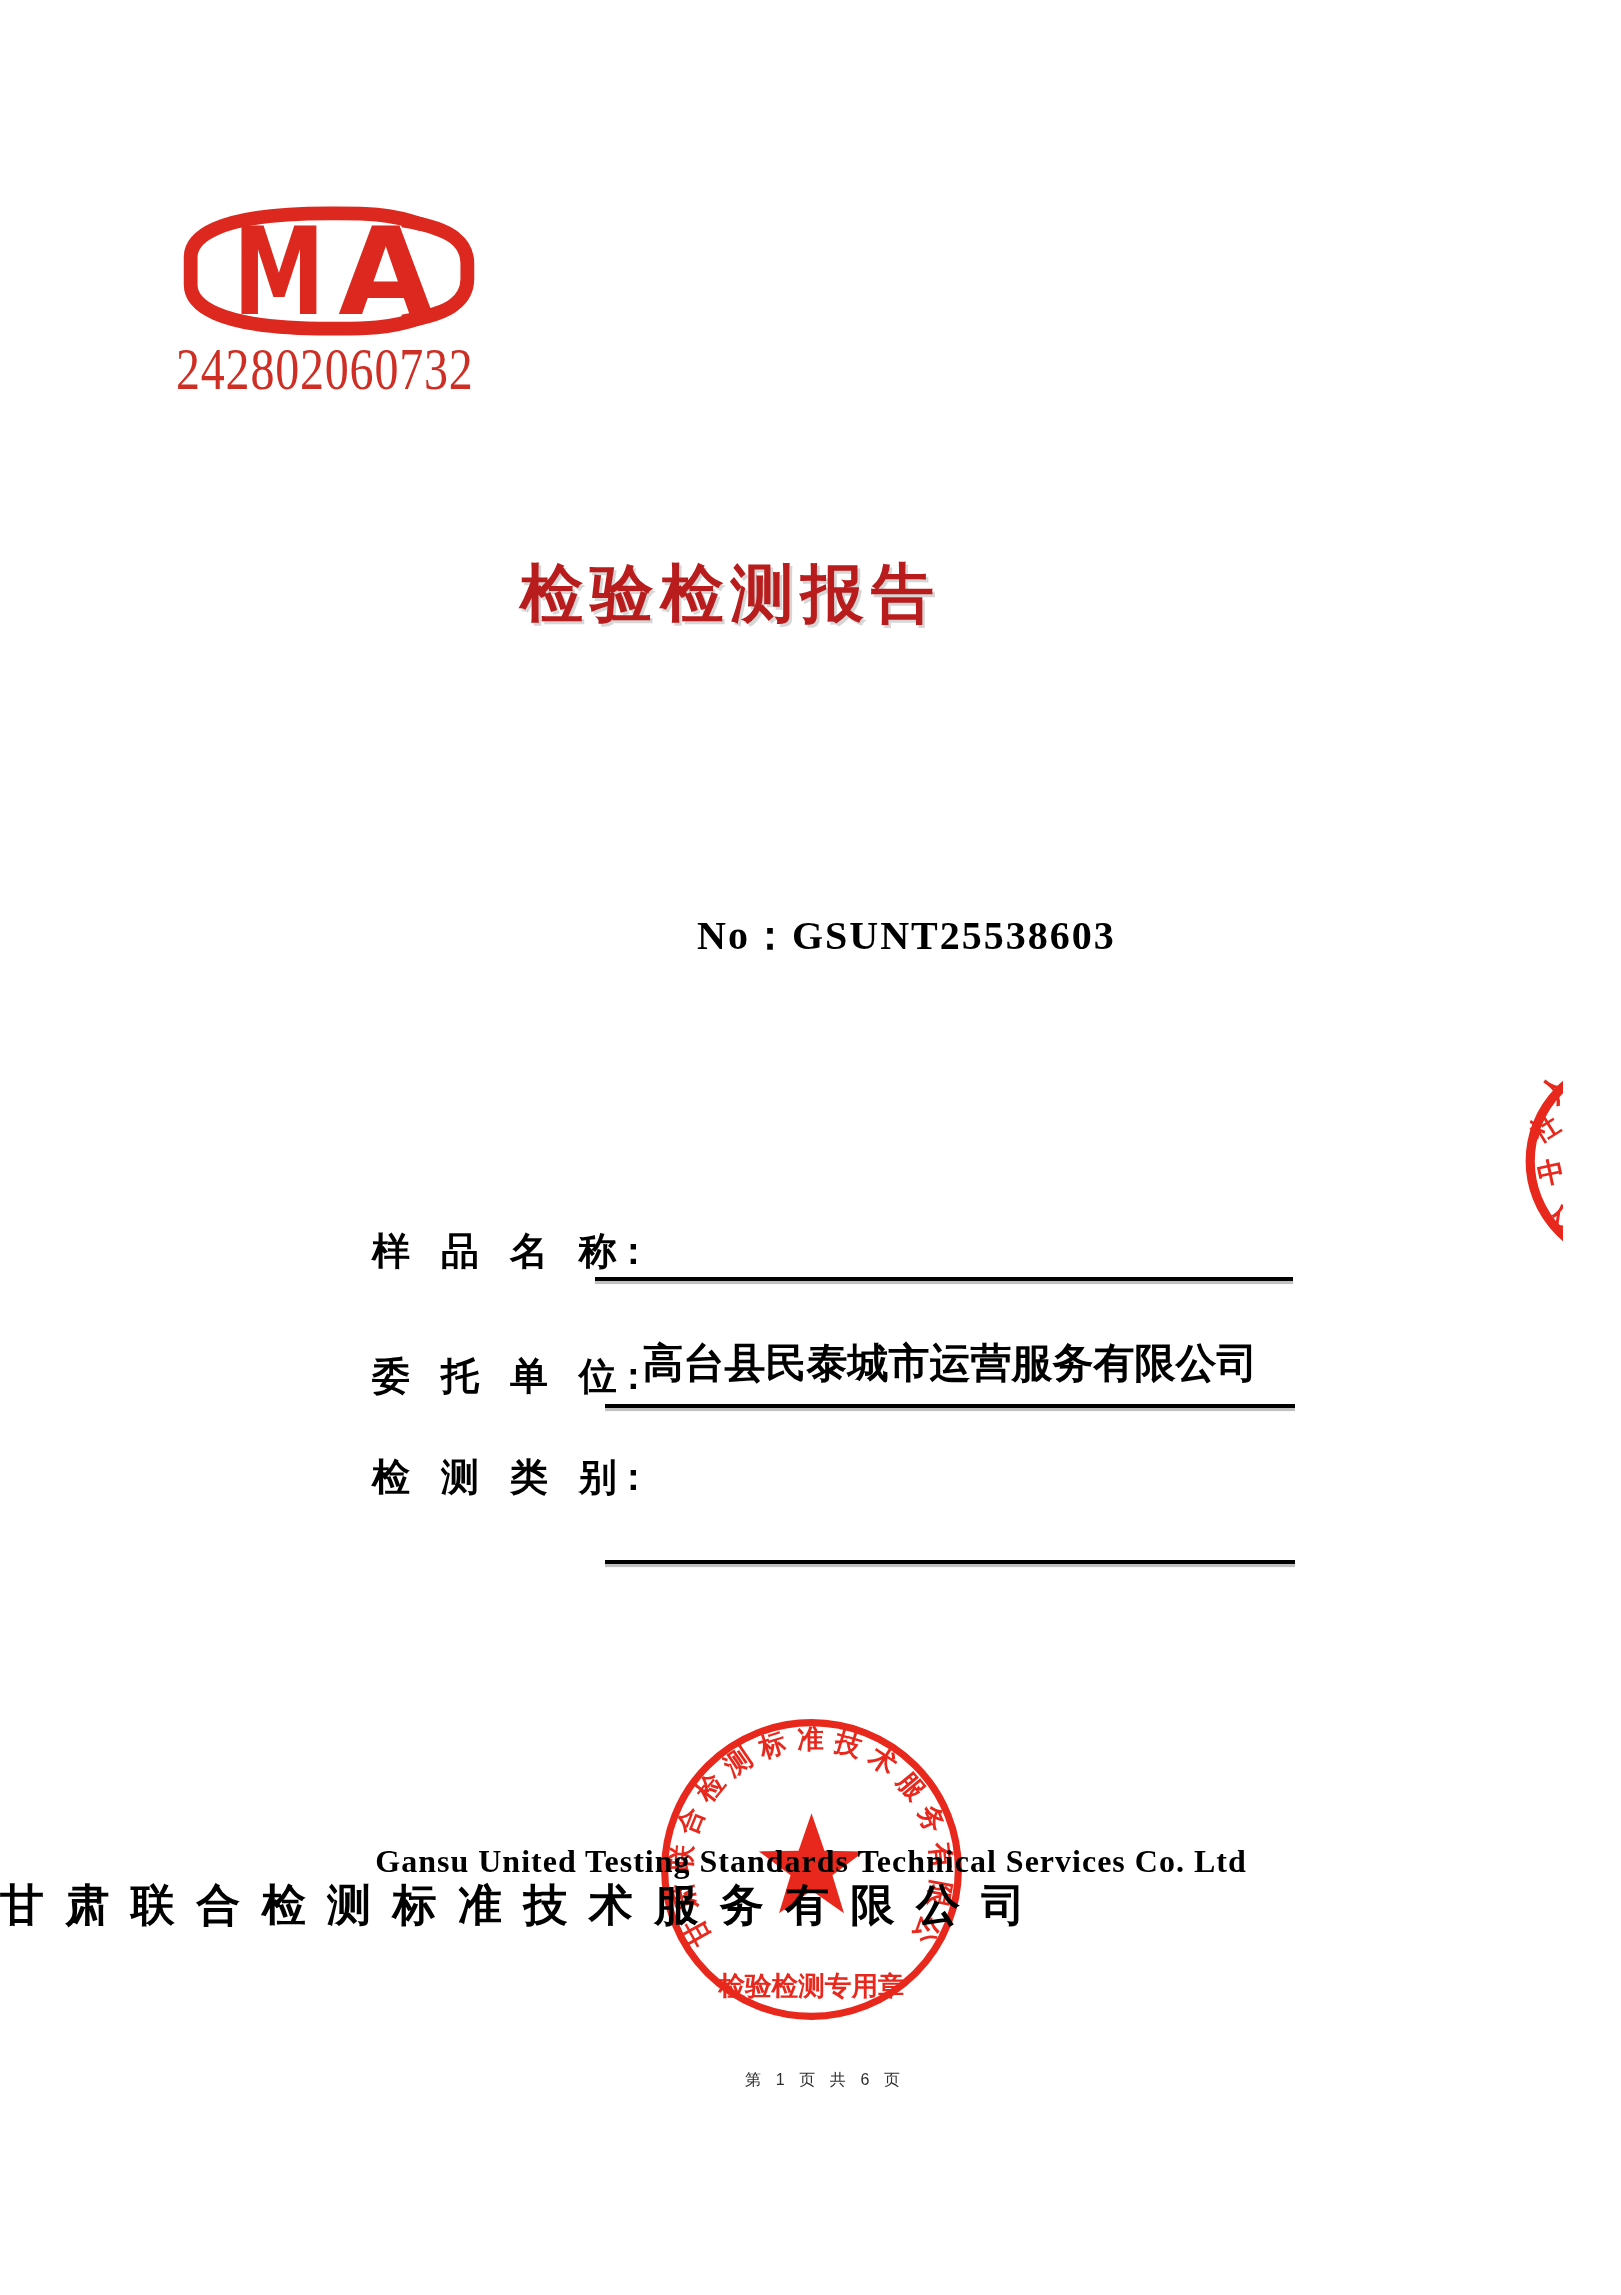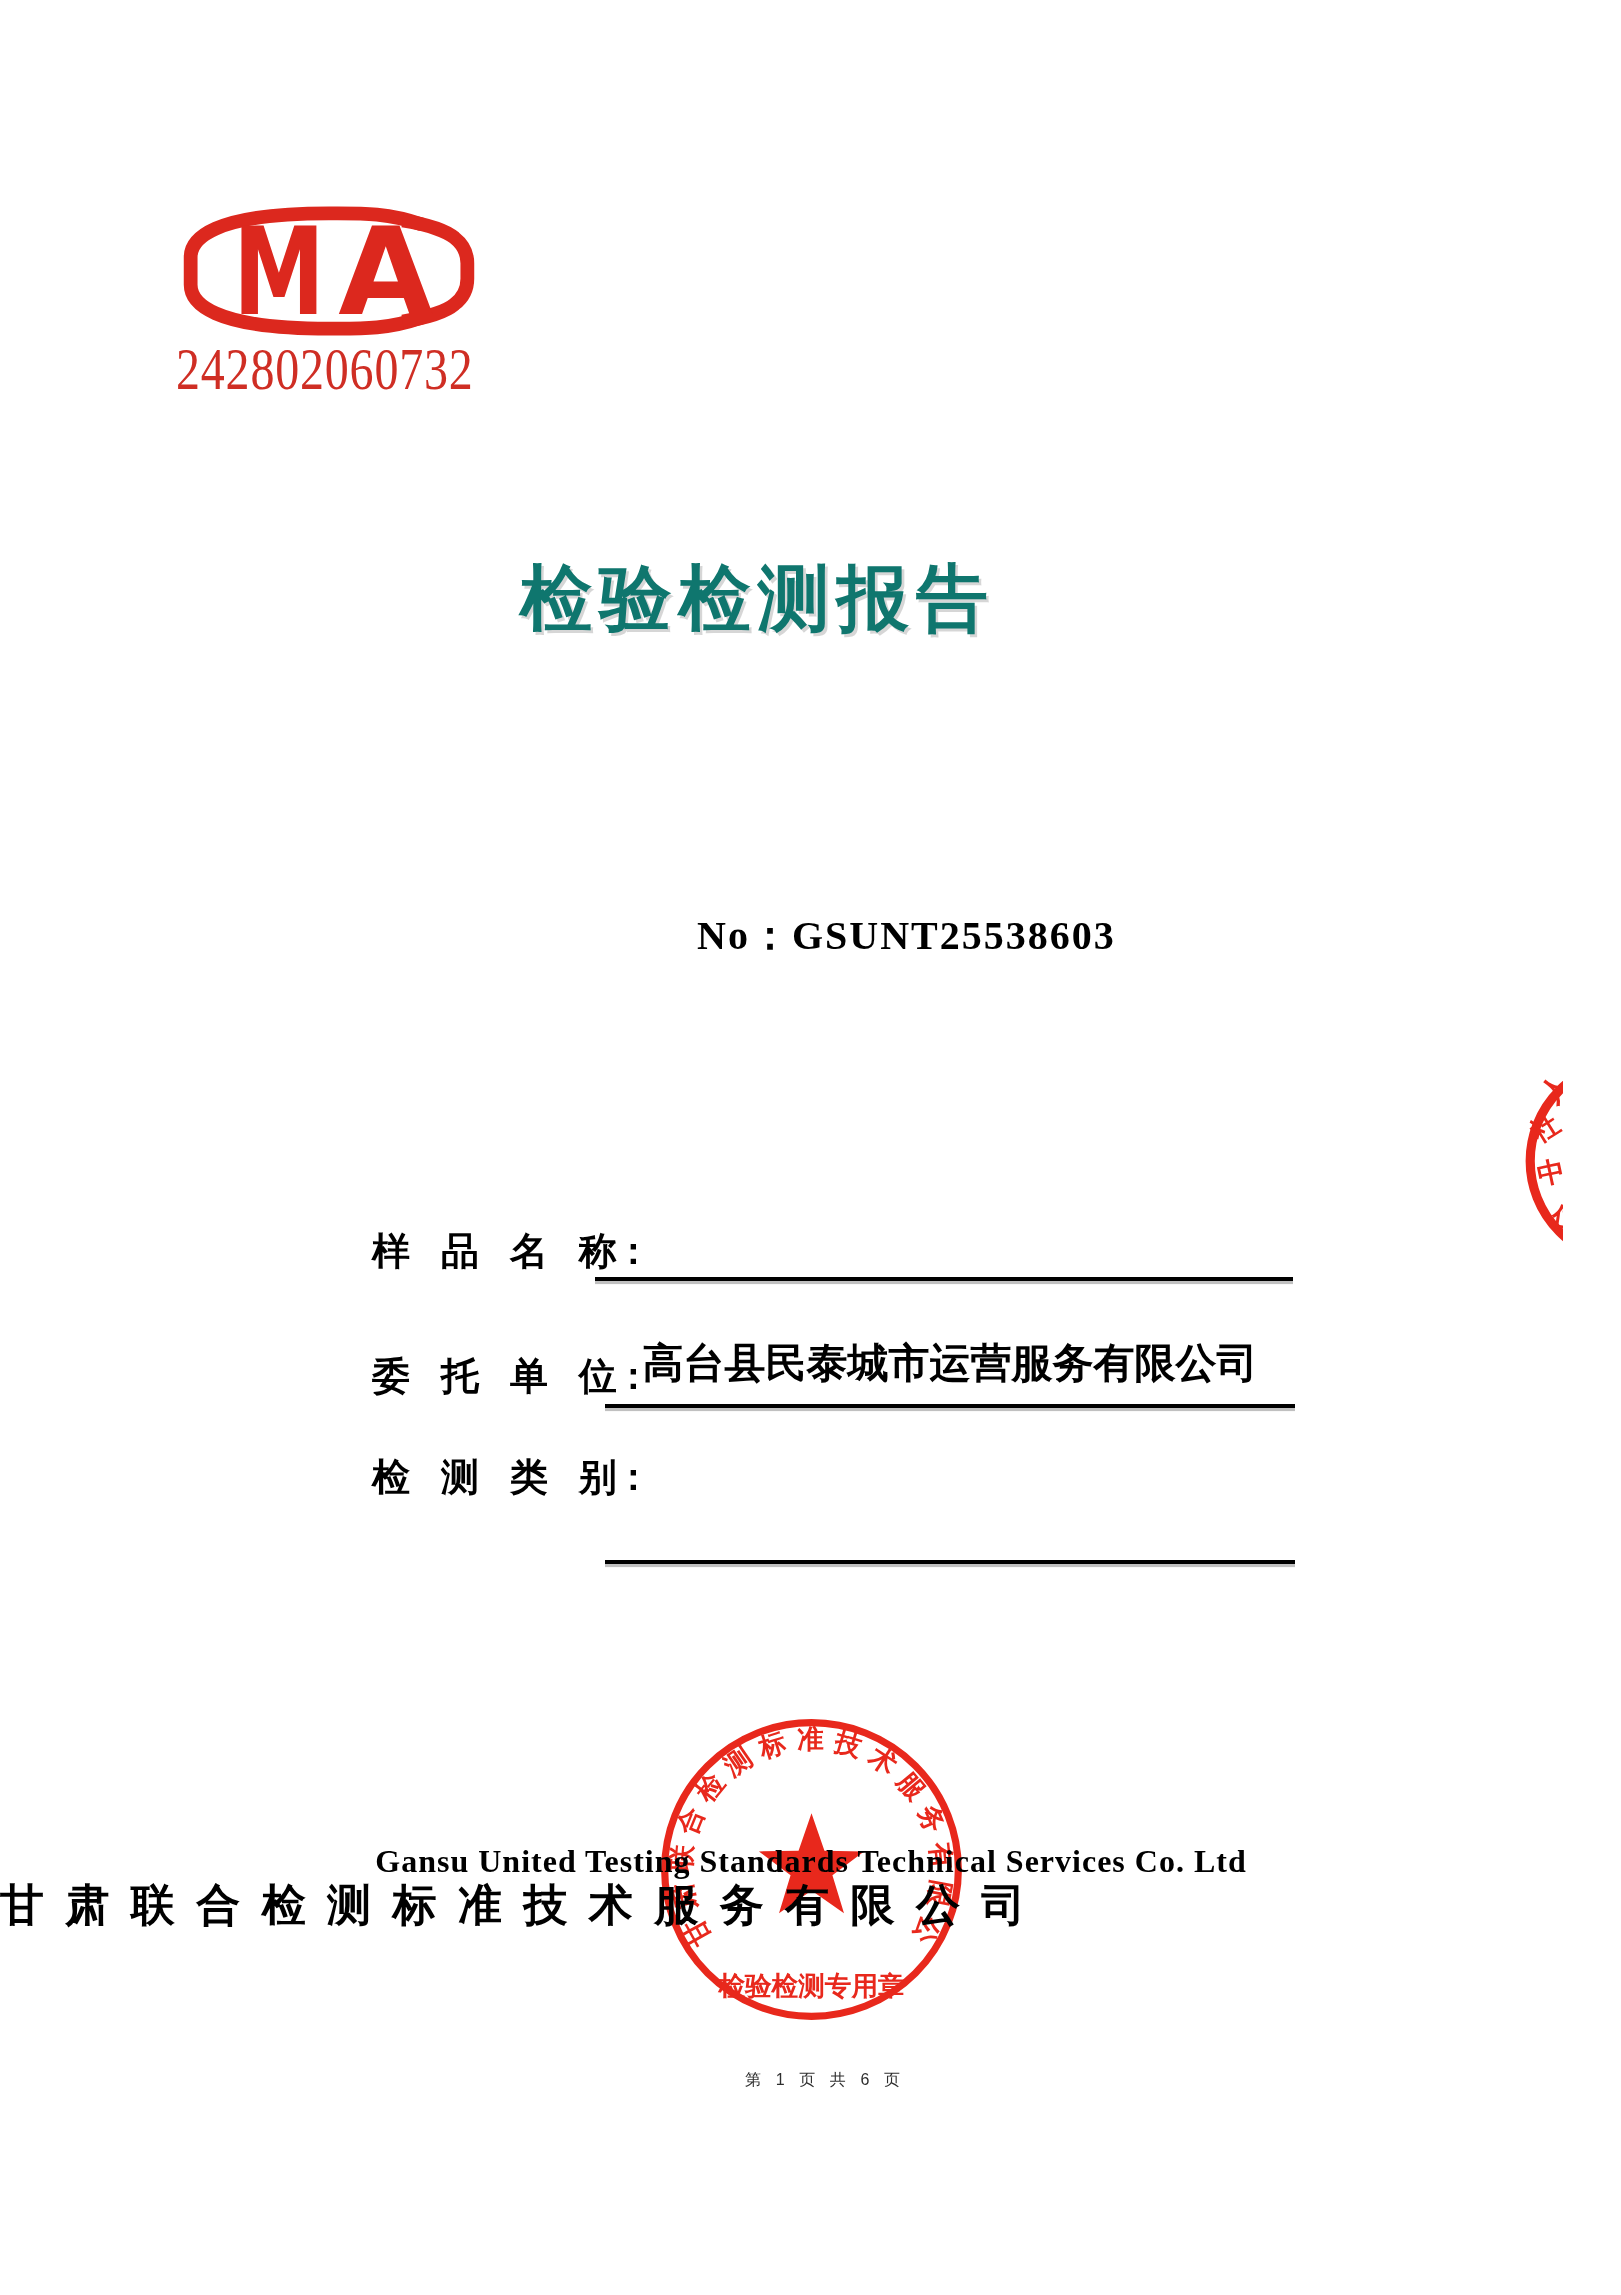--- a/index.html
+++ b/index.html
@@ -10,22 +10,22 @@
   .abs{position:absolute;}
   
   #cma-logo{left:183px;top:206px;width:292px;height:130px;}
   #cert-no{
     left:176px;top:339px;font-family:"Liberation Serif","DejaVu Serif",serif;
     font-size:60px;line-height:1;color:#cf2e24;transform:scaleX(0.8);
     transform-origin:left top;white-space:nowrap;letter-spacing:1px;
   }
   
   #doc-title{
-    left:520px;top:562px;font-size:72px;line-height:1;font-weight:bold;
-    letter-spacing:7.2px;color:#0f766e;white-space:nowrap;
+    left:520px;top:562px;font-size:63px;line-height:1;font-weight:bold;
+    letter-spacing:7.2px;color:#b91c1c;white-space:nowrap;
     text-shadow:2.6px 2.6px 0 rgba(0,0,0,0.16);
   }
   
   #report-no{
     left:697px;top:916px;font-family:"Liberation Serif","DejaVu Serif",serif;
     font-size:40px;line-height:1;font-weight:600;letter-spacing:2px;color:#000;
     white-space:nowrap;
     text-align:right;
   }
   

